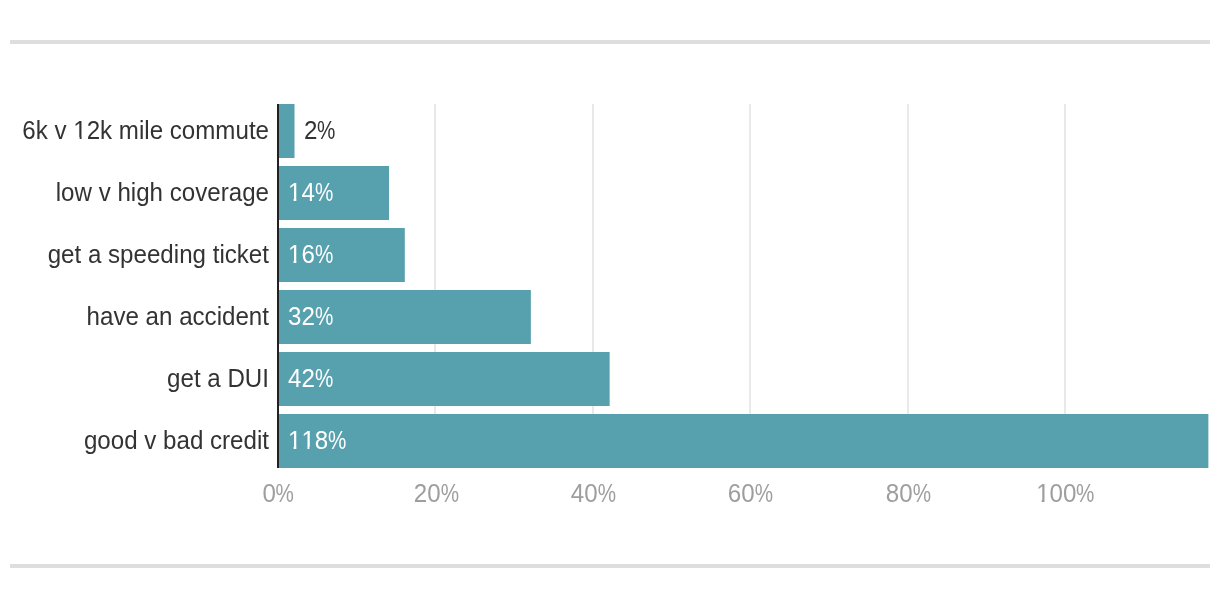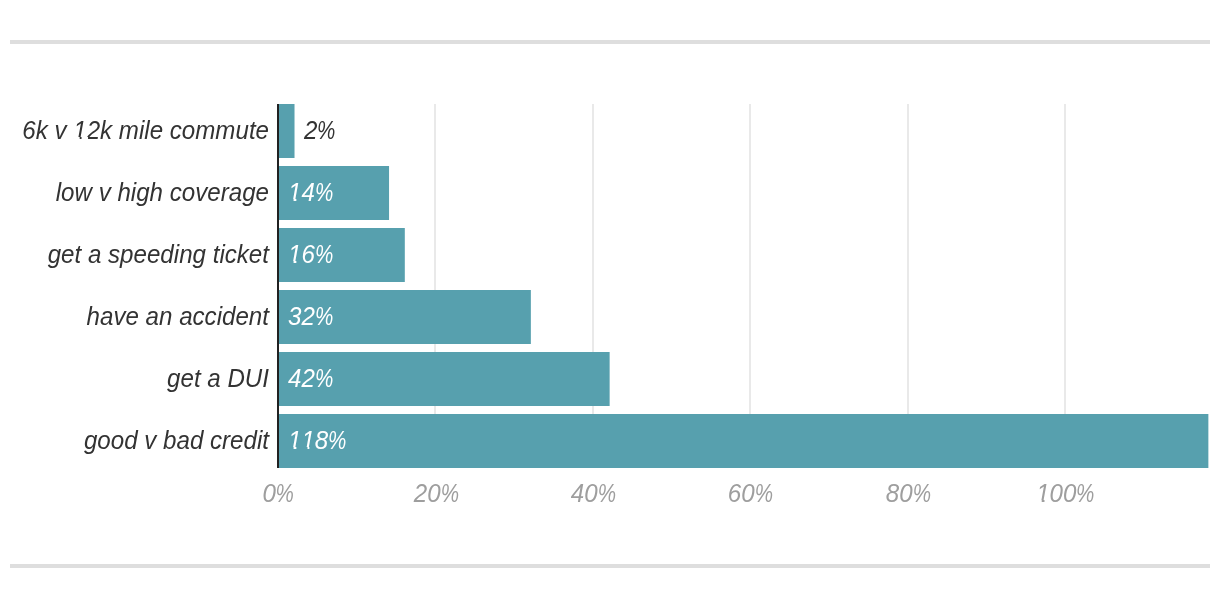--- a/index.html
+++ b/index.html
@@ -26,21 +26,20 @@
     left: 0;
     top: 0;
     display: block;
   }
   .text-layer {
     position: absolute;
     left: 0;
     top: 0;
     width: 1220px;
     height: 598px;
-    font-style: italic;
   }
 
   .bar-value {
     position: absolute;
     color: #ffffff;
     font-size: 26px;
     line-height: 1;
     white-space: nowrap;
     transform: translateZ(0) scaleX(0.928);
     transform-origin: left center;

